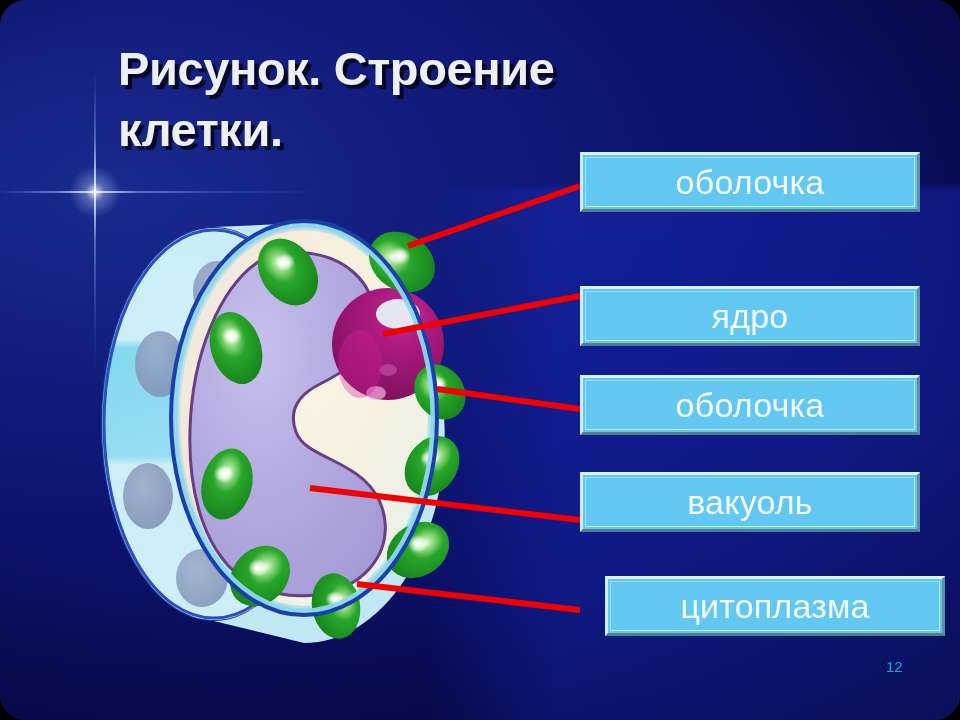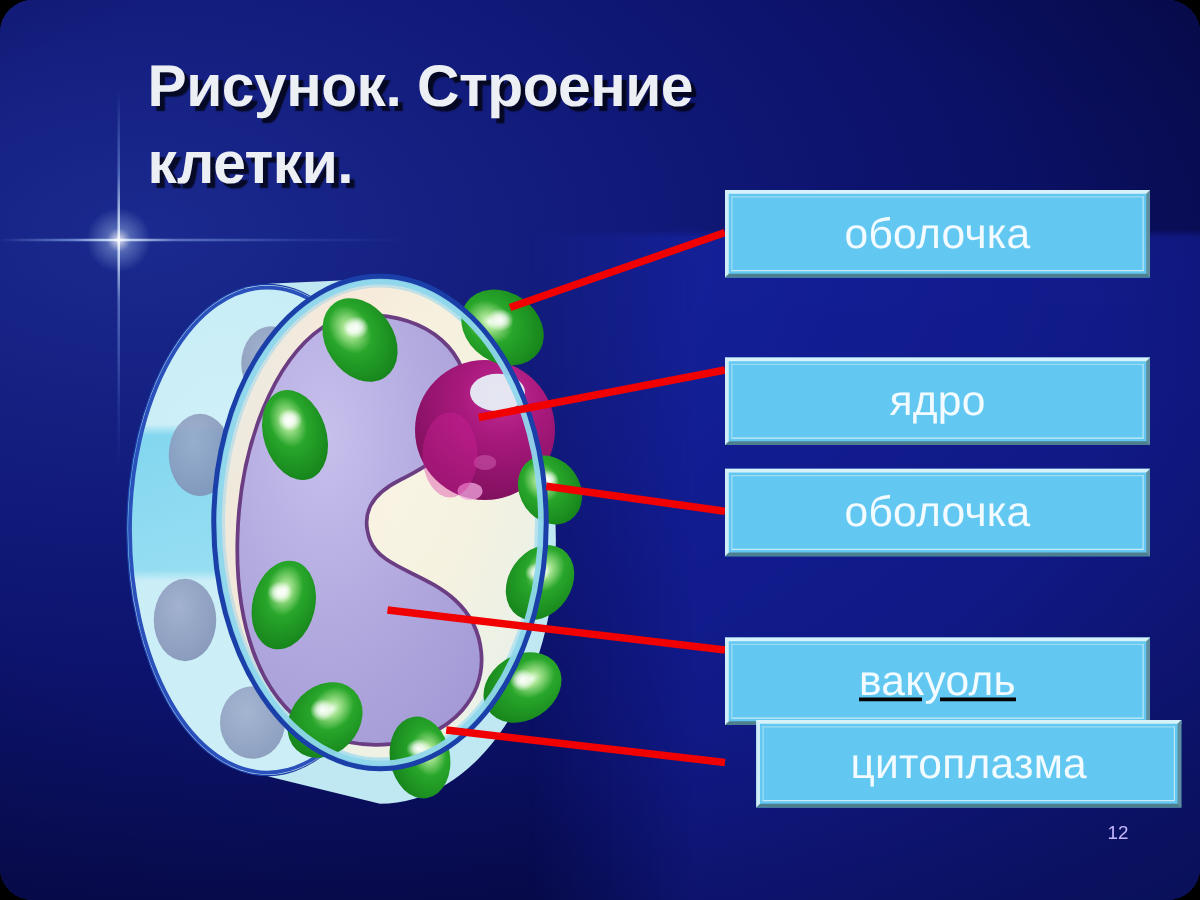--- a/index.html
+++ b/index.html
@@ -96,21 +96,21 @@
     position: absolute;
     left: 88px; top: 196px;
     width: 412px; height: 448px;
   }
 
   
   .label-box {
     position: absolute;
     left: 580px;
     width: 340px;
-    height: 70px;
+    height: 60px;
     box-sizing: border-box;
     background: #62c8f2;
     border-top: 3px solid #d8f2fb;
     border-left: 3px solid #cfeef9;
     border-right: 3px solid #5f8f9e;
     border-bottom: 3px solid #4d7f8e;
     padding: 2px;
   }
   .label-box .inner {
     width: 100%;
@@ -127,36 +127,36 @@
   }
   .label-box .txt {
     font-size: 34px;
     color: #f2fbff;
     line-height: 1;
     letter-spacing: 0.2px;
   }
   .box-0 { top: 152px; }
   .box-1 { top: 264px; margin-top: 22px; }
   .box-2 { top: 375px; }
-  .box-3 { top: 510px; text-decoration: underline; }
+  .box-3 { top: 472px; }
   .box-4 { top: 576px; margin-left: 25px; }
 
   
   #leaders {
     position: absolute;
     inset: 0;
     pointer-events: none;
   }
 
   
   .page-num {
     position: absolute;
     left: 886px; top: 658px;
     font-size: 15px;
-    color: #c4b5fd;
+    color: #0ea5e9;
   }
 </style>
 </head>
 <body>
 
 <div id="slide">
 
   <div class="bg-base"></div>
   <div class="bg-lower-right"></div>
   <div class="bg-vignette"></div>

